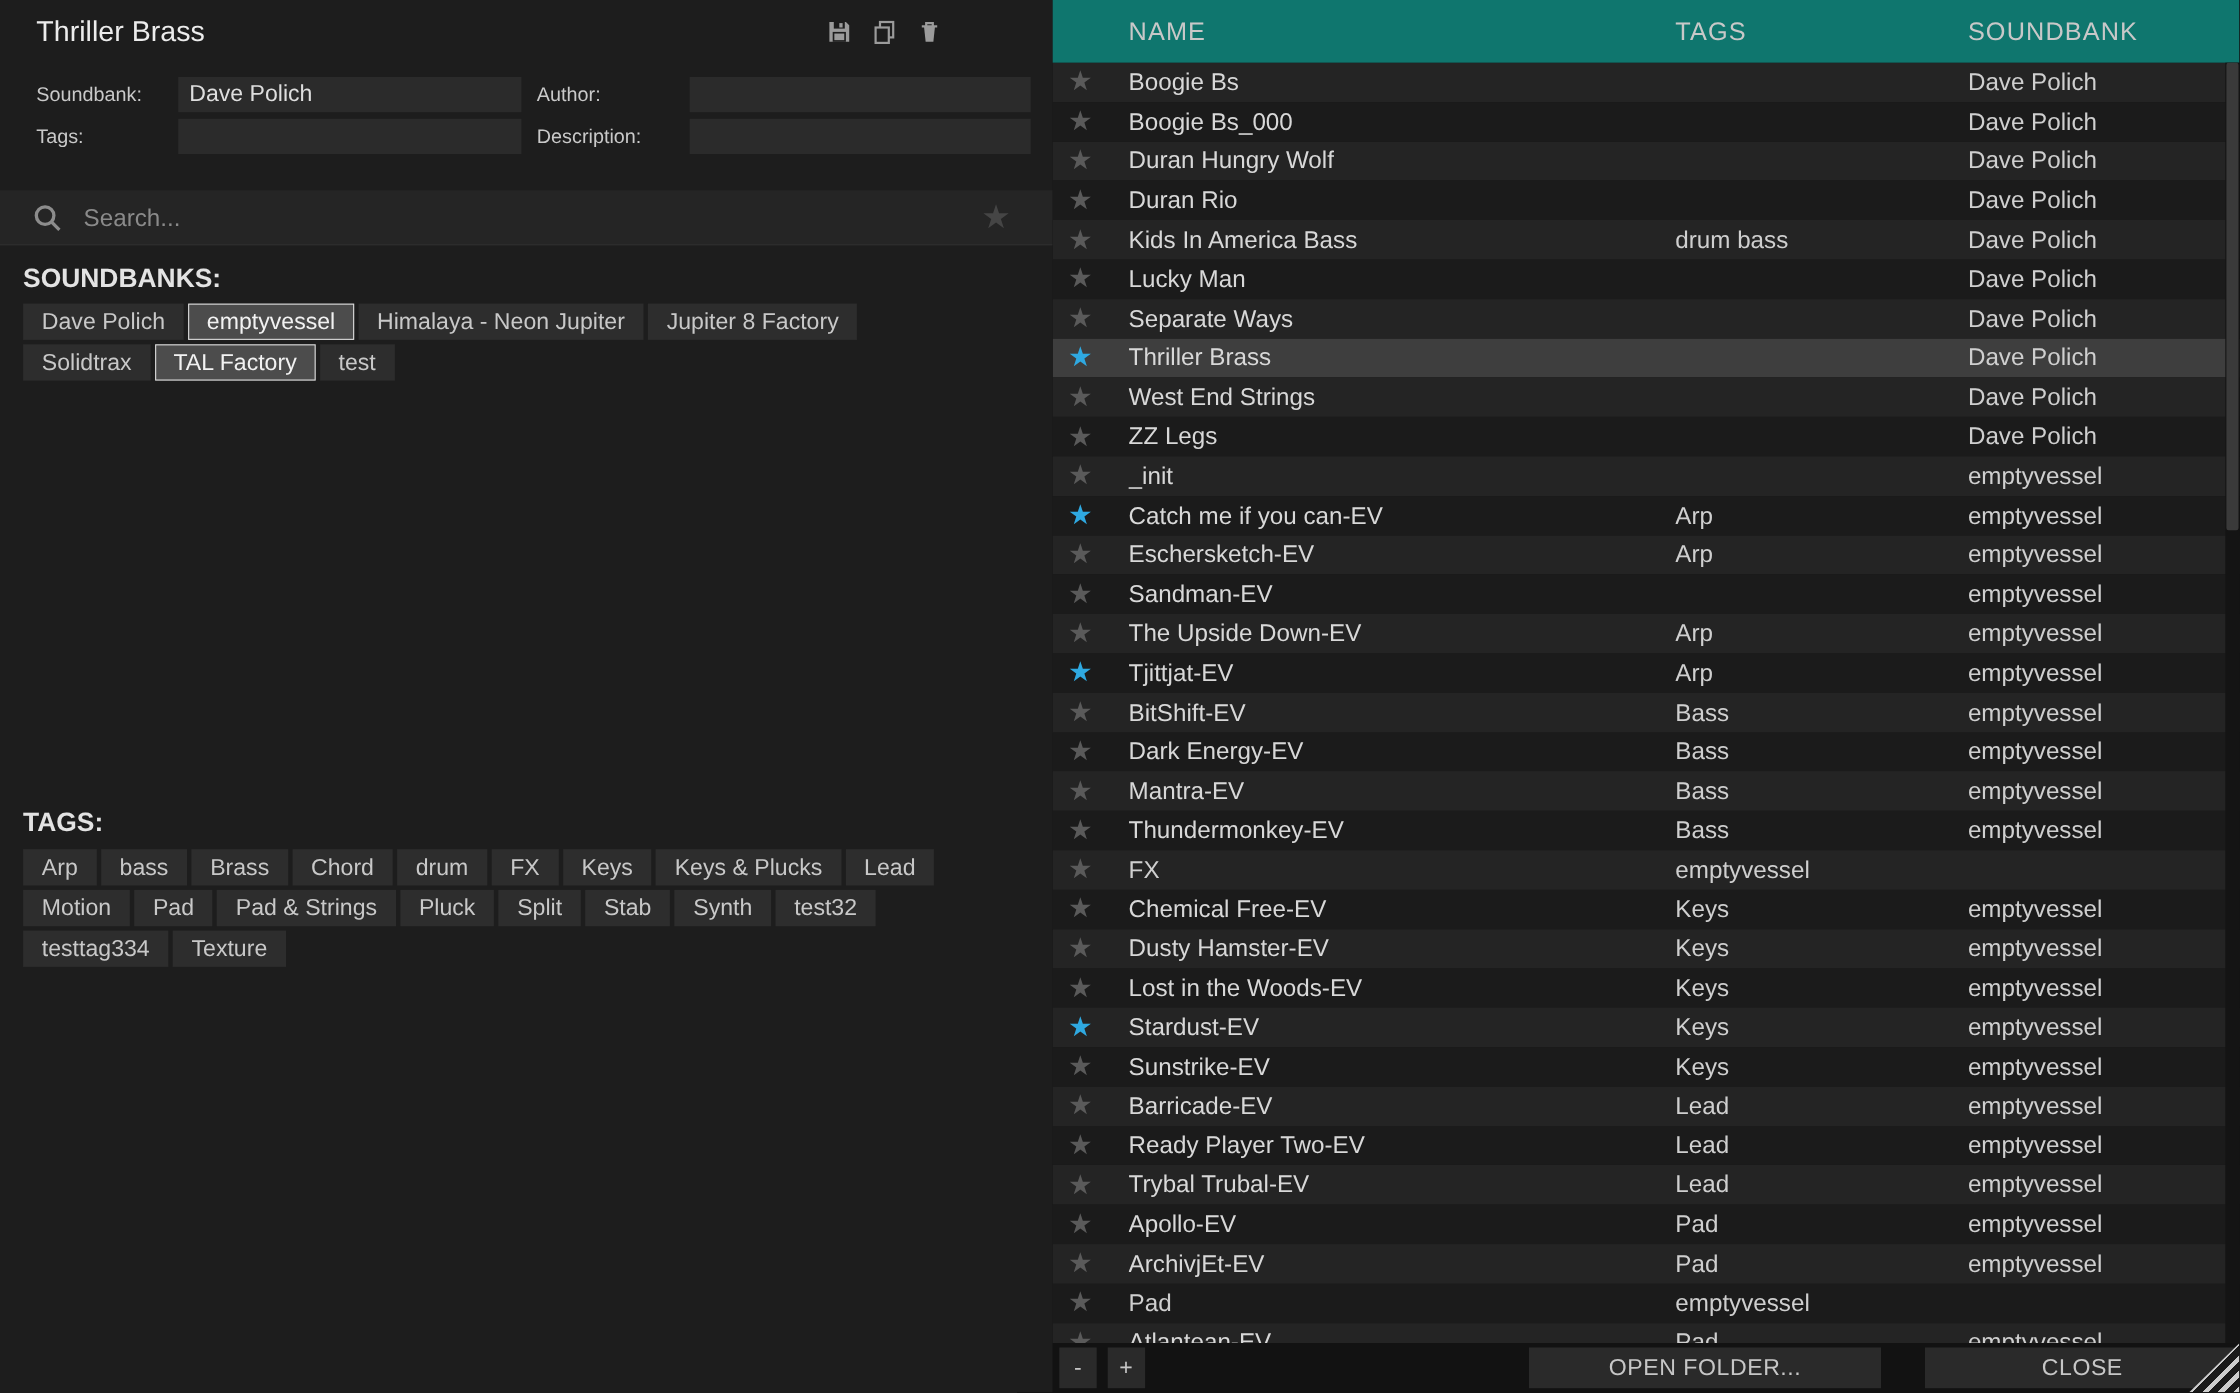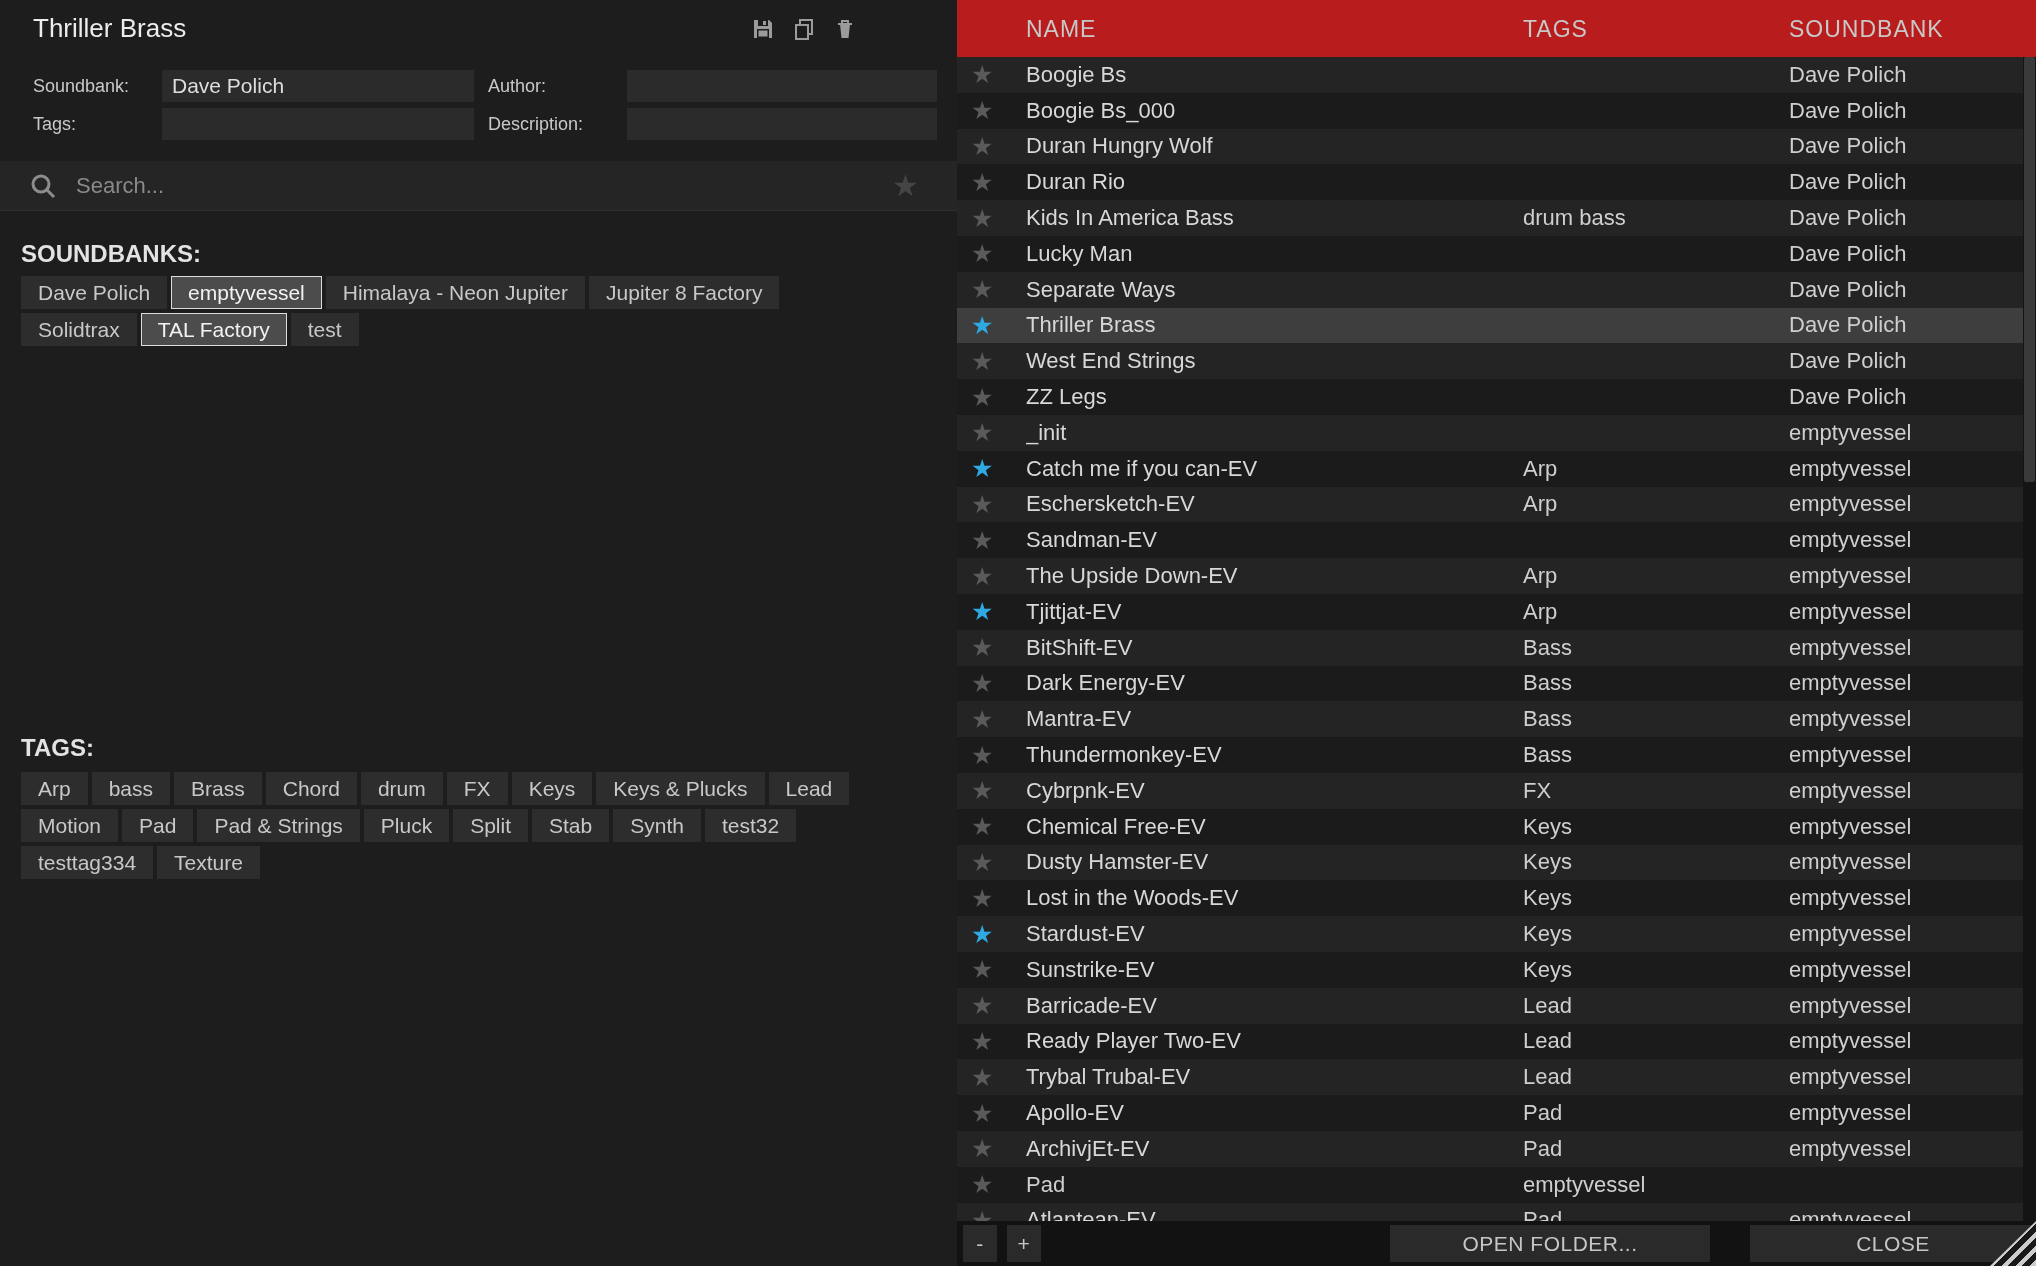--- a/index.html
+++ b/index.html
@@ -14,41 +14,41 @@
   .tool-icon{width:24px;height:24px;display:inline-flex;cursor:pointer;}
   .tool-icon svg{width:24px;height:24px;}
 
   .meta{position:absolute;left:0;top:57px;width:957px;padding:10px 0 0 33px;box-sizing:border-box;
         display:grid;grid-template-columns:129px 312px 153px 310px;grid-auto-rows:38px;align-items:center;}
   .mlabel{font-size:18px;color:#c9c9c9;}
   .mlabel.indent{padding-left:14px;}
   .mfield{height:32px;background:#2b2b2b;display:flex;align-items:center;padding:0 10px;
           font-size:21px;color:#dedede;box-sizing:border-box;}
 
-  .searchbar{position:absolute;left:0;top:161px;width:957px;height:50px;background:#252525;
+  .searchbar{position:absolute;left:0;top:173px;width:957px;height:50px;background:#252525;
              display:flex;align-items:center;border-bottom:1px solid #2e2e2e;box-sizing:border-box;}
   .search-icon{margin-left:28px;display:inline-flex;}
   .searchbar input{flex:1;margin-left:16px;background:transparent;border:none;outline:none;
                    font-family:"Liberation Sans",sans-serif;font-size:22px;color:#dddddd;}
   .searchbar input::placeholder{color:#8a8a8a;}
   .fav-filter{margin-right:38px;font-size:30px;color:#454545;cursor:pointer;line-height:1;}
 
   .heading{position:absolute;left:21px;font-size:24px;color:#e3e3e3;font-weight:bold;}
   .heading.sb{top:240px;}
   .heading.tg{top:734px;}
   .btn-wrap{position:absolute;left:21px;width:865px;display:flex;flex-wrap:wrap;gap:4px;}
   .btn-wrap.sb{top:276px;}
   .btn-wrap.tg{top:772px;}
   .btn{height:33px;line-height:33px;padding:0 17px;background:#2d2d2d;color:#c8c8c8;
        font-size:21px;white-space:nowrap;cursor:pointer;}
   .btn.selected{background:#4c4c4c;color:#f2f2f2;outline:1px solid #dcdcdc;outline-offset:-1px;}
 
   
   .right{position:absolute;left:957px;top:0;width:1079px;height:1266px;background:#1b1b1b;}
-  .list-header{position:absolute;left:0;top:0;width:1079px;height:57px;background:#b91c1c;}
+  .list-header{position:absolute;left:0;top:0;width:1079px;height:57px;background:#0f766e;}
   .col{position:absolute;top:50%;transform:translateY(-50%);font-size:23px;color:#c8c8c8;letter-spacing:1px;}
   .col-name{left:69px;} .col-tags{left:566px;} .col-bank{left:832px;}
 
   .rows{position:absolute;left:0;top:57px;width:1079px;height:1164px;overflow:hidden;}
   .row{height:35.8px;display:grid;grid-template-columns:69px 497px 266px 1fr;align-items:center;
        background:#1b1b1b;cursor:pointer;}
   .row:nth-child(odd){background:#242424;}
   .row.selected{background:#3e3e3e;}
   .row .star{padding-left:14px;font-size:25px;line-height:1;color:#5a5a5a;}
   .row .star.active{color:#2fa9e1;}
@@ -296,21 +296,20 @@
           <span class="cell bank">emptyvessel</span>
         </div>
         <div class="row">
           <span class="star">★</span>
           <span class="cell name">Thundermonkey-EV</span>
           <span class="cell tags">Bass</span>
           <span class="cell bank">emptyvessel</span>
         </div>
         <div class="row">
           <span class="star">★</span>
-          <span class="cell name">Cybrpnk-EV</span>
           <span class="cell tags">FX</span>
           <span class="cell bank">emptyvessel</span>
         </div>
         <div class="row">
           <span class="star">★</span>
           <span class="cell name">Chemical Free-EV</span>
           <span class="cell tags">Keys</span>
           <span class="cell bank">emptyvessel</span>
         </div>
         <div class="row">

